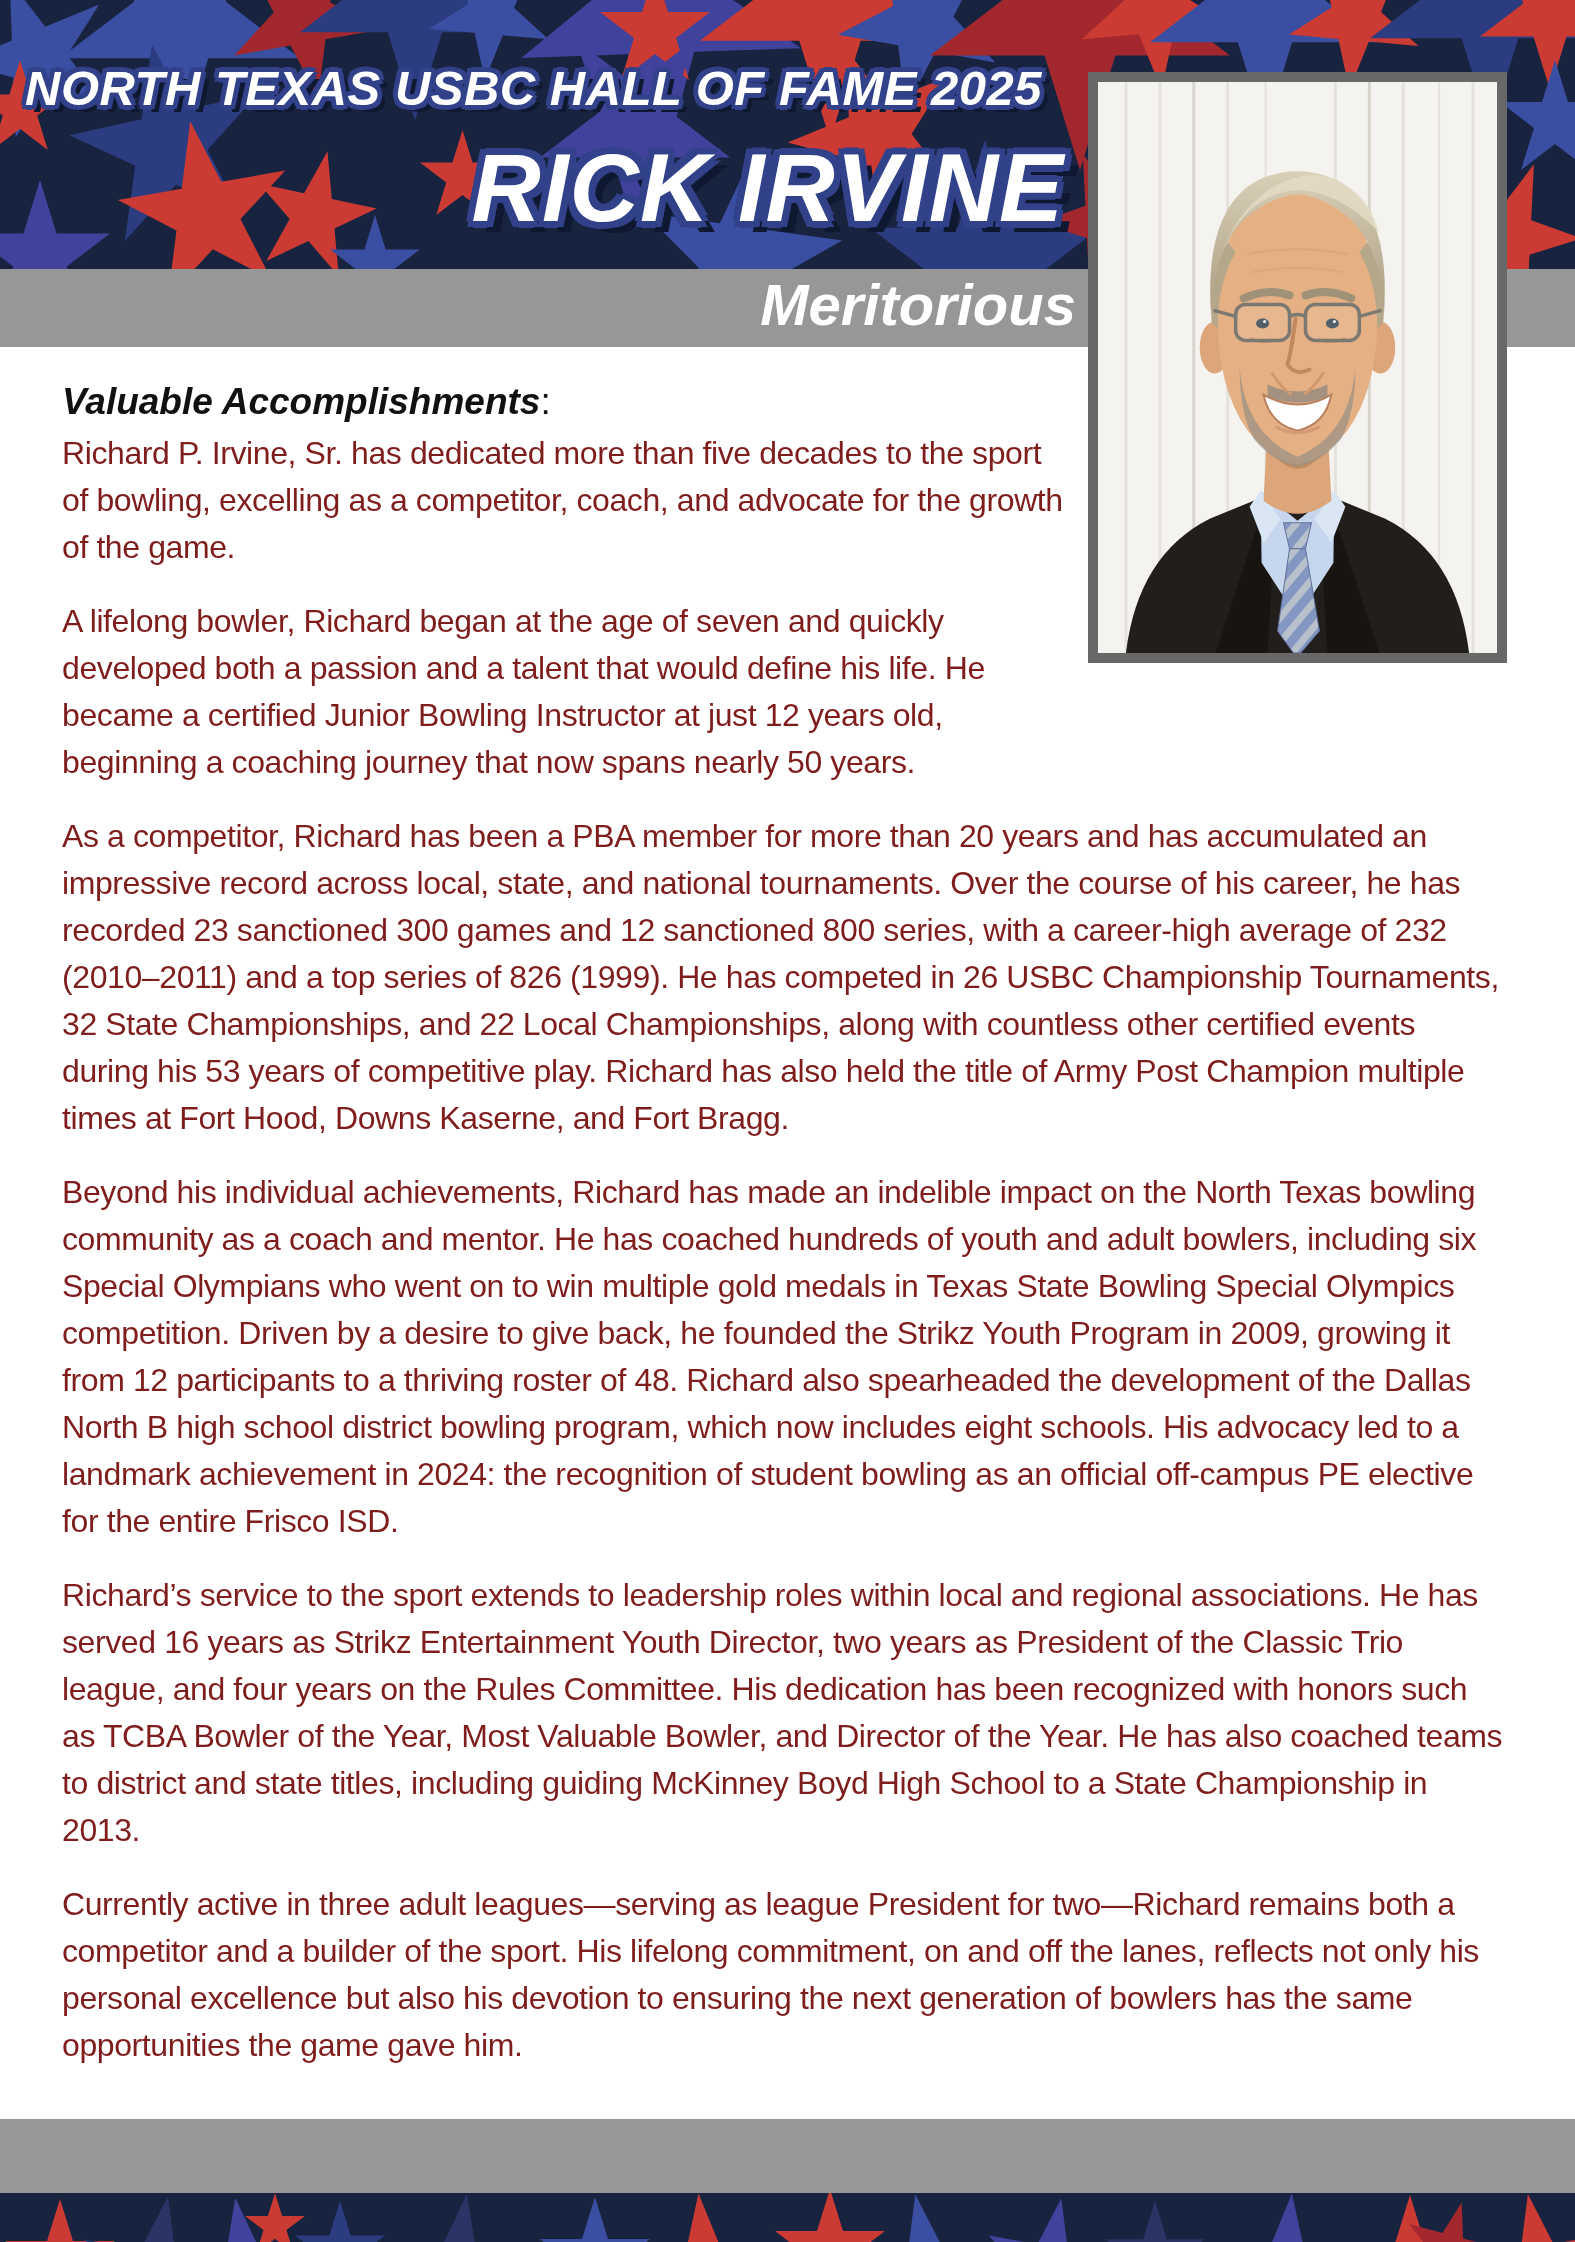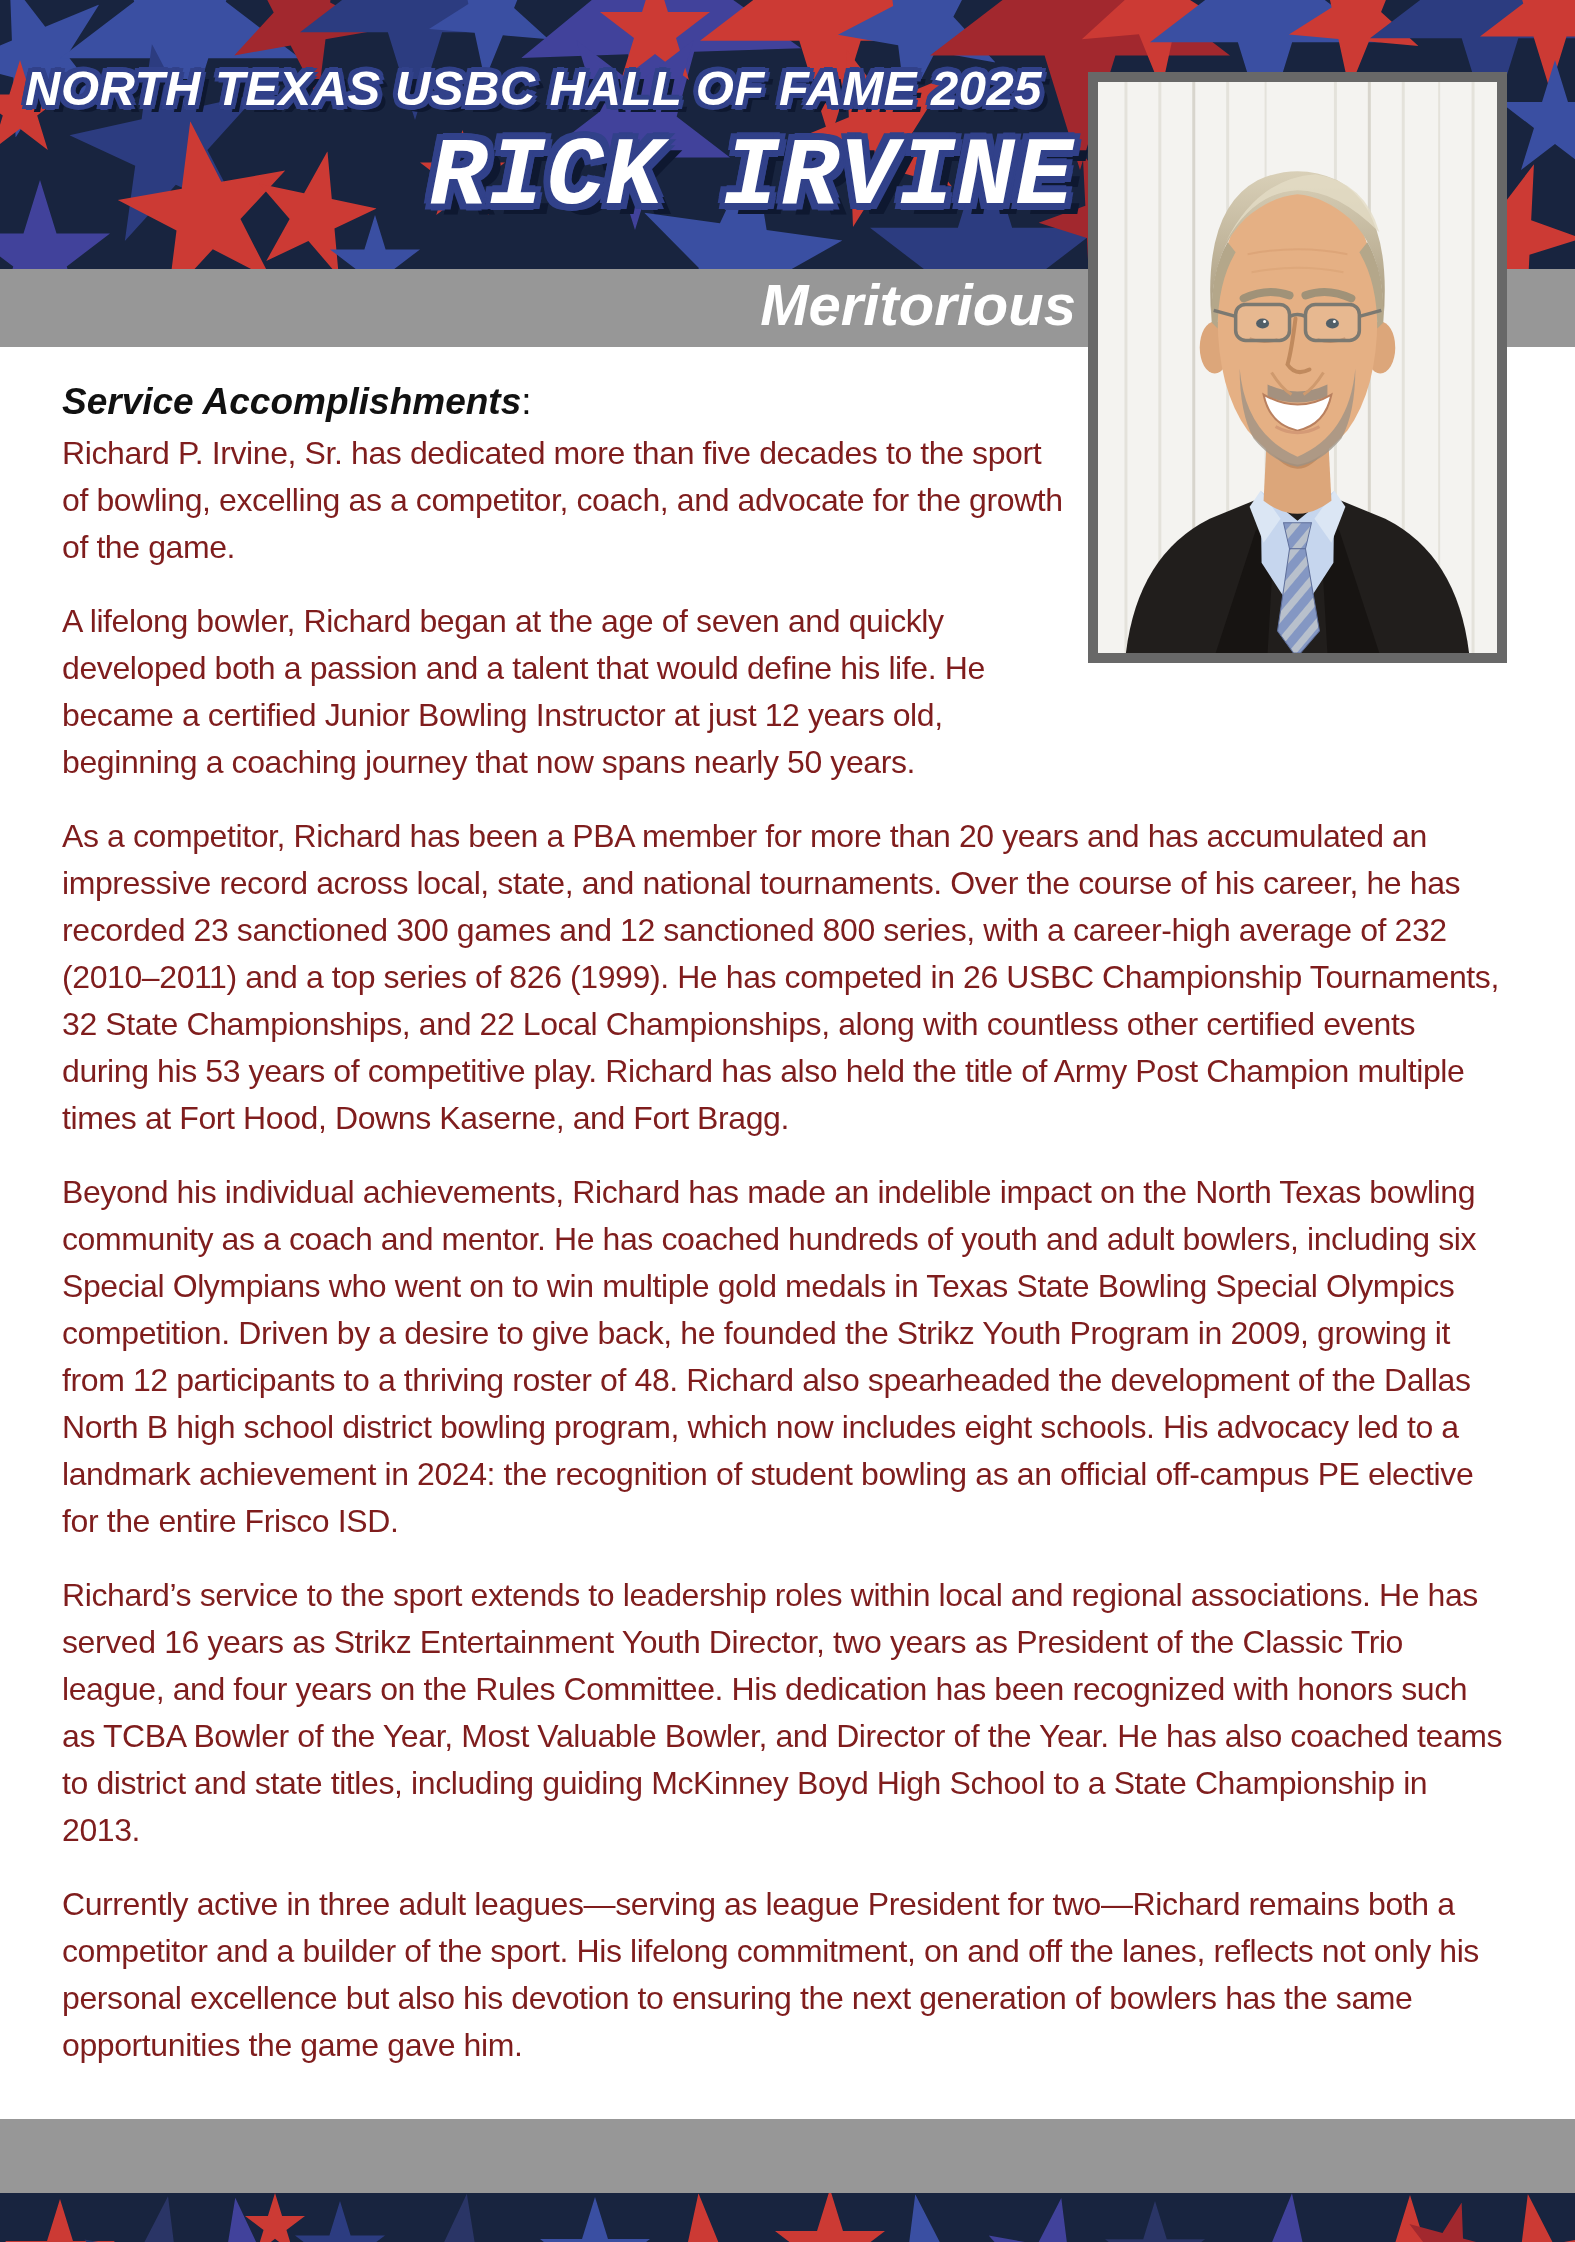--- a/index.html
+++ b/index.html
@@ -14,25 +14,24 @@
     position:absolute;
     clip-path:polygon(50% 0%,61.8% 38.2%,100% 38.2%,69.1% 61.8%,80.9% 100%,50% 76.4%,19.1% 100%,30.9% 61.8%,0% 38.2%,38.2% 38.2%);
   }
   .title{
     position:absolute;left:25px;top:64px;margin:0;z-index:5;
     font-size:49px;line-height:1;font-style:italic;font-weight:700;color:#ffffff;letter-spacing:0.5px;white-space:nowrap;
     text-shadow:-4px -4px 0 #31418a,4px -4px 0 #31418a,-4px 4px 0 #31418a,4px 4px 0 #31418a,
                 -5px 0 0 #31418a,5px 0 0 #31418a,0 -5px 0 #31418a,0 5px 0 #31418a,8px 7px 0 #0e1830;
   }
   .honoree{
-    position:absolute;right:499px;top:128px;margin:2px;z-index:5;
+    position:absolute;right:499px;top:128px;margin:12px;z-index:5;
     font-size:96px;line-height:1;font-style:italic;font-weight:700;color:#ffffff;letter-spacing:1px;white-space:nowrap;
     text-shadow:-6px -6px 0 #31418a,6px -6px 0 #31418a,-6px 6px 0 #31418a,6px 6px 0 #31418a,
                 -7px 0 0 #31418a,7px 0 0 #31418a,0 -7px 0 #31418a,0 7px 0 #31418a,13px 11px 0 #0e1830;
-    font-family:Liberation Mono, monospace;
   }
   
   .category-band{position:absolute;left:0;top:269px;width:1575px;height:78px;background:#979797;z-index:1;}
   .category{
     position:absolute;right:499px;top:0;line-height:72px;
     font-size:58px;font-style:italic;font-weight:700;color:#ffffff;white-space:nowrap;
   }
   
   .portrait{
     position:absolute;left:1088px;top:72px;width:399px;height:571px;margin:0;z-index:6;
@@ -174,21 +173,21 @@
       <path d="M170 302 Q200 316 230 302 L230 314 Q200 326 170 314 Z" fill="#948a7e" opacity="0.8"></path>
       <path d="M174 290 Q184 306 194 312" stroke="#cf9a6e" stroke-width="3" fill="none"></path>
       <path d="M226 290 Q216 306 206 312" stroke="#cf9a6e" stroke-width="3" fill="none"></path>
 
       <path d="M166 312 Q200 332 234 312 Q228 342 200 348 Q172 342 166 312 Z" fill="#ffffff" stroke="#b9805f" stroke-width="2"></path>
       <path d="M178 344 Q200 356 222 344" stroke="#d49a76" stroke-width="3" fill="none"></path>
     </svg>
   </figure>
 
   <main class="article">
-    <h3 class="heading"><em>Service Accomplishments</em><span class="colon">:</span></h3>
+    <h3 class="heading"><em>Valuable Accomplishments</em><span class="colon">:</span></h3>
     <div id="paragraphs">
         <p class="narrow">Richard P. Irvine, Sr. has dedicated more than five decades to the sport of bowling, excelling as a competitor, coach, and advocate for the growth of the game.</p>
         <p class="narrow">A lifelong bowler, Richard began at the age of seven and quickly developed both a passion and a talent that would define his life. He became a certified Junior Bowling Instructor at just 12 years old, beginning a coaching journey that now spans nearly 50 years.</p>
         <p>As a competitor, Richard has been a PBA member for more than 20 years and has accumulated an impressive record across local, state, and national tournaments. Over the course of his career, he has recorded 23 sanctioned 300 games and 12 sanctioned 800 series, with a career-high average of 232 (2010–2011) and a top series of 826 (1999). He has competed in 26 USBC Championship Tournaments, 32 State Championships, and 22 Local Championships, along with countless other certified events during his 53 years of competitive play. Richard has also held the title of Army Post Champion multiple times at Fort Hood, Downs Kaserne, and Fort Bragg.</p>
         <p>Beyond his individual achievements, Richard has made an indelible impact on the North Texas bowling community as a coach and mentor. He has coached hundreds of youth and adult bowlers, including six Special Olympians who went on to win multiple gold medals in Texas State Bowling Special Olympics competition. Driven by a desire to give back, he founded the Strikz Youth Program in 2009, growing it from 12 participants to a thriving roster of 48. Richard also spearheaded the development of the Dallas North B high school district bowling program, which now includes eight schools. His advocacy led to a landmark achievement in 2024: the recognition of student bowling as an official off-campus PE elective for the entire Frisco ISD.</p>
         <p>Richard’s service to the sport extends to leadership roles within local and regional associations. He has served 16 years as Strikz Entertainment Youth Director, two years as President of the Classic Trio league, and four years on the Rules Committee. His dedication has been recognized with honors such as TCBA Bowler of the Year, Most Valuable Bowler, and Director of the Year. He has also coached teams to district and state titles, including guiding McKinney Boyd High School to a State Championship in 2013.</p>
         <p>Currently active in three adult leagues—serving as league President for two—Richard remains both a competitor and a builder of the sport. His lifelong commitment, on and off the lanes, reflects not only his personal excellence but also his devotion to ensuring the next generation of bowlers has the same opportunities the game gave him.</p>
       </div>
   </main>
 

